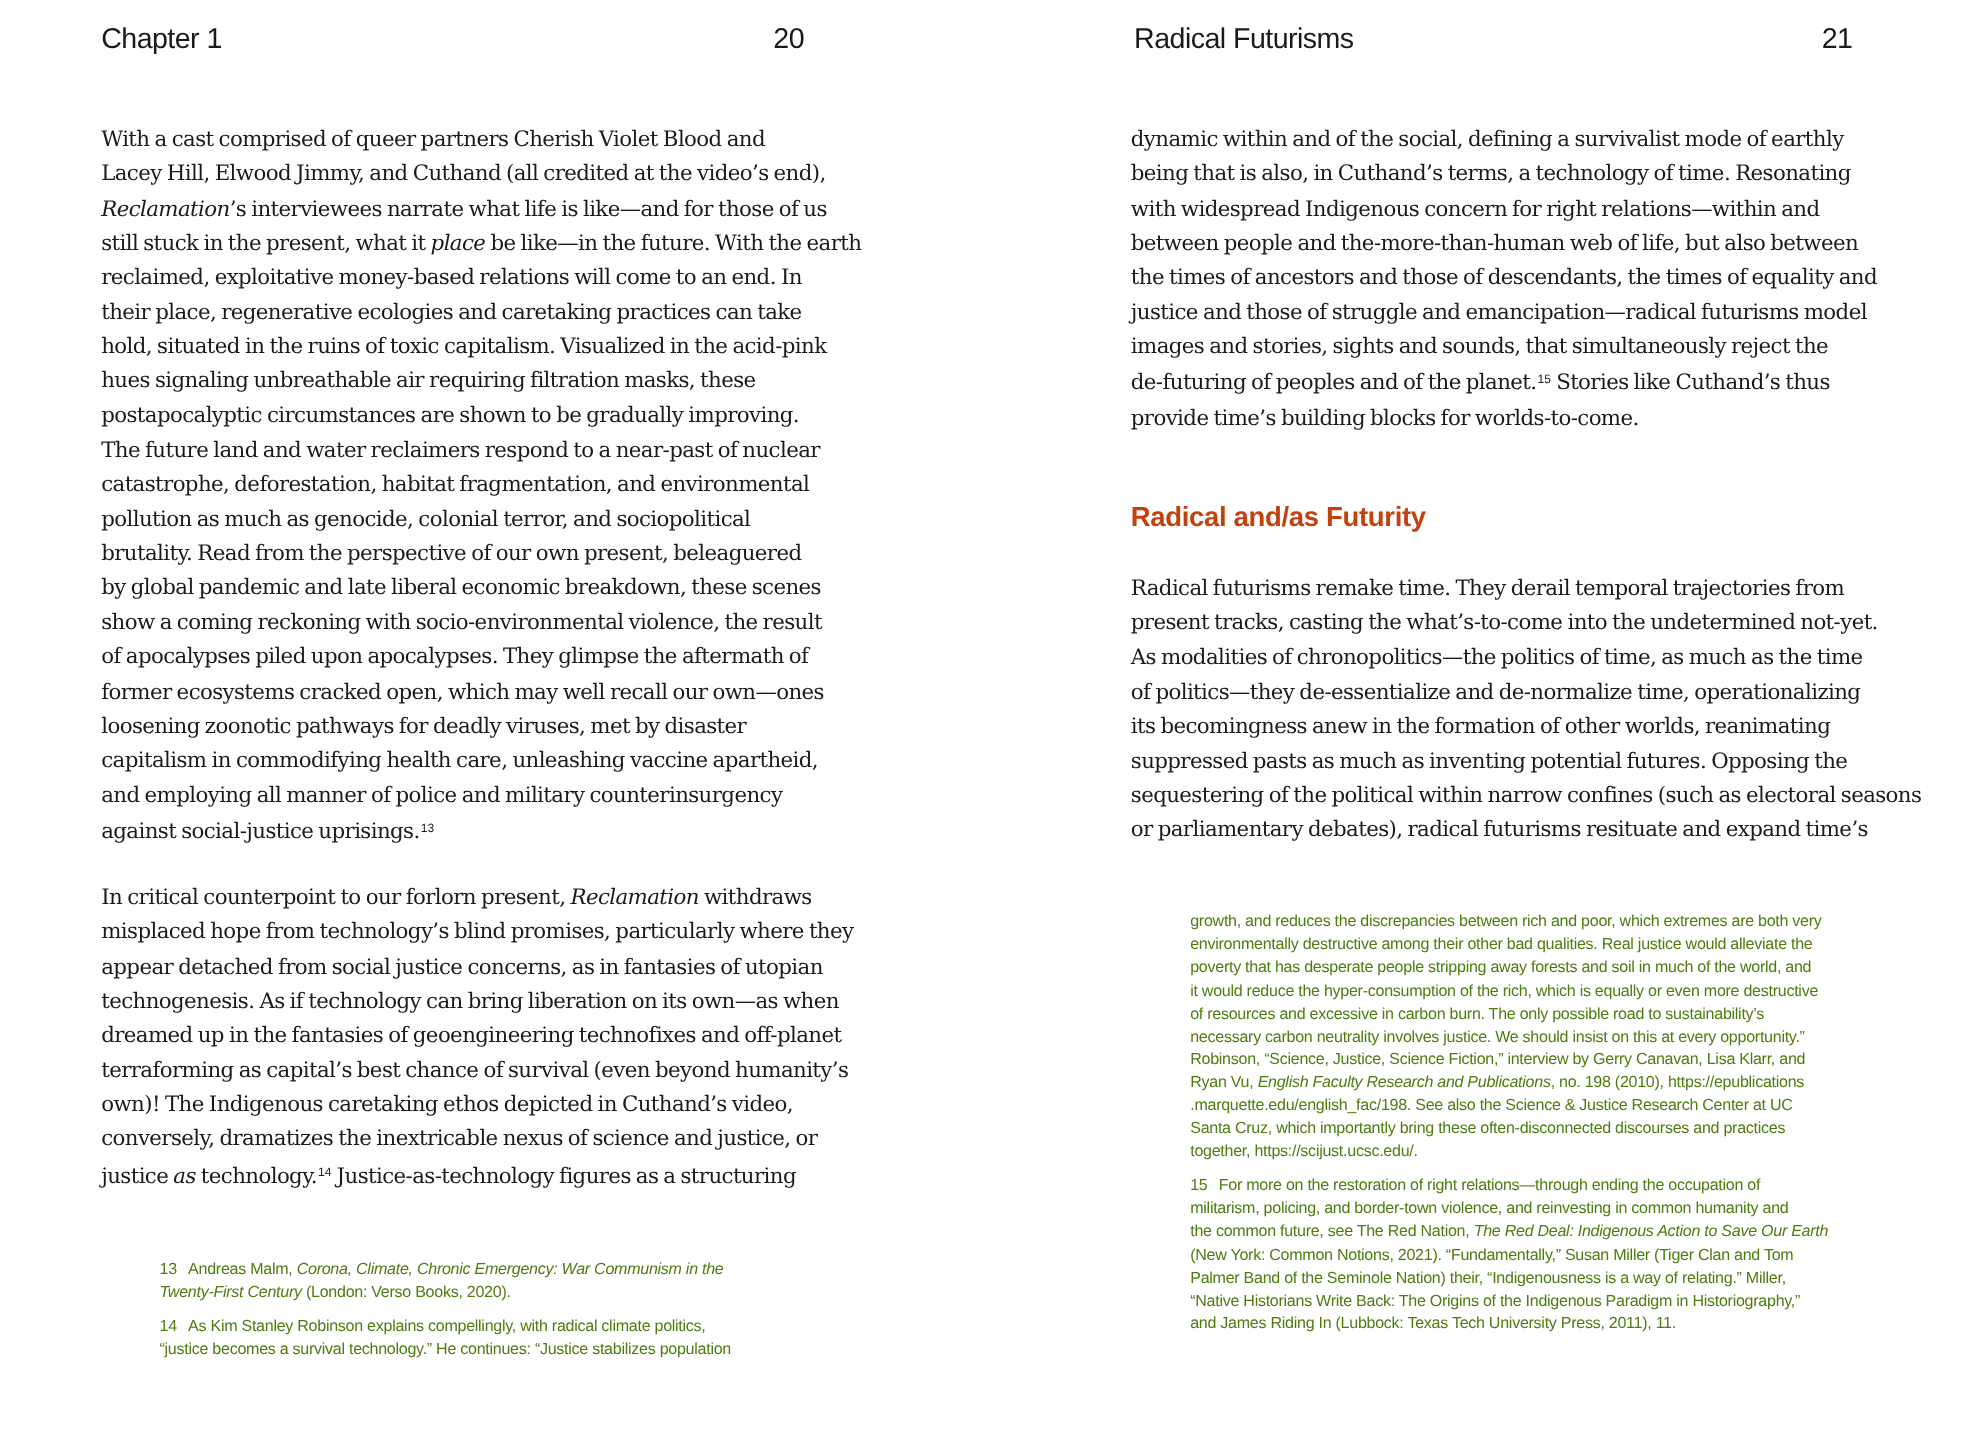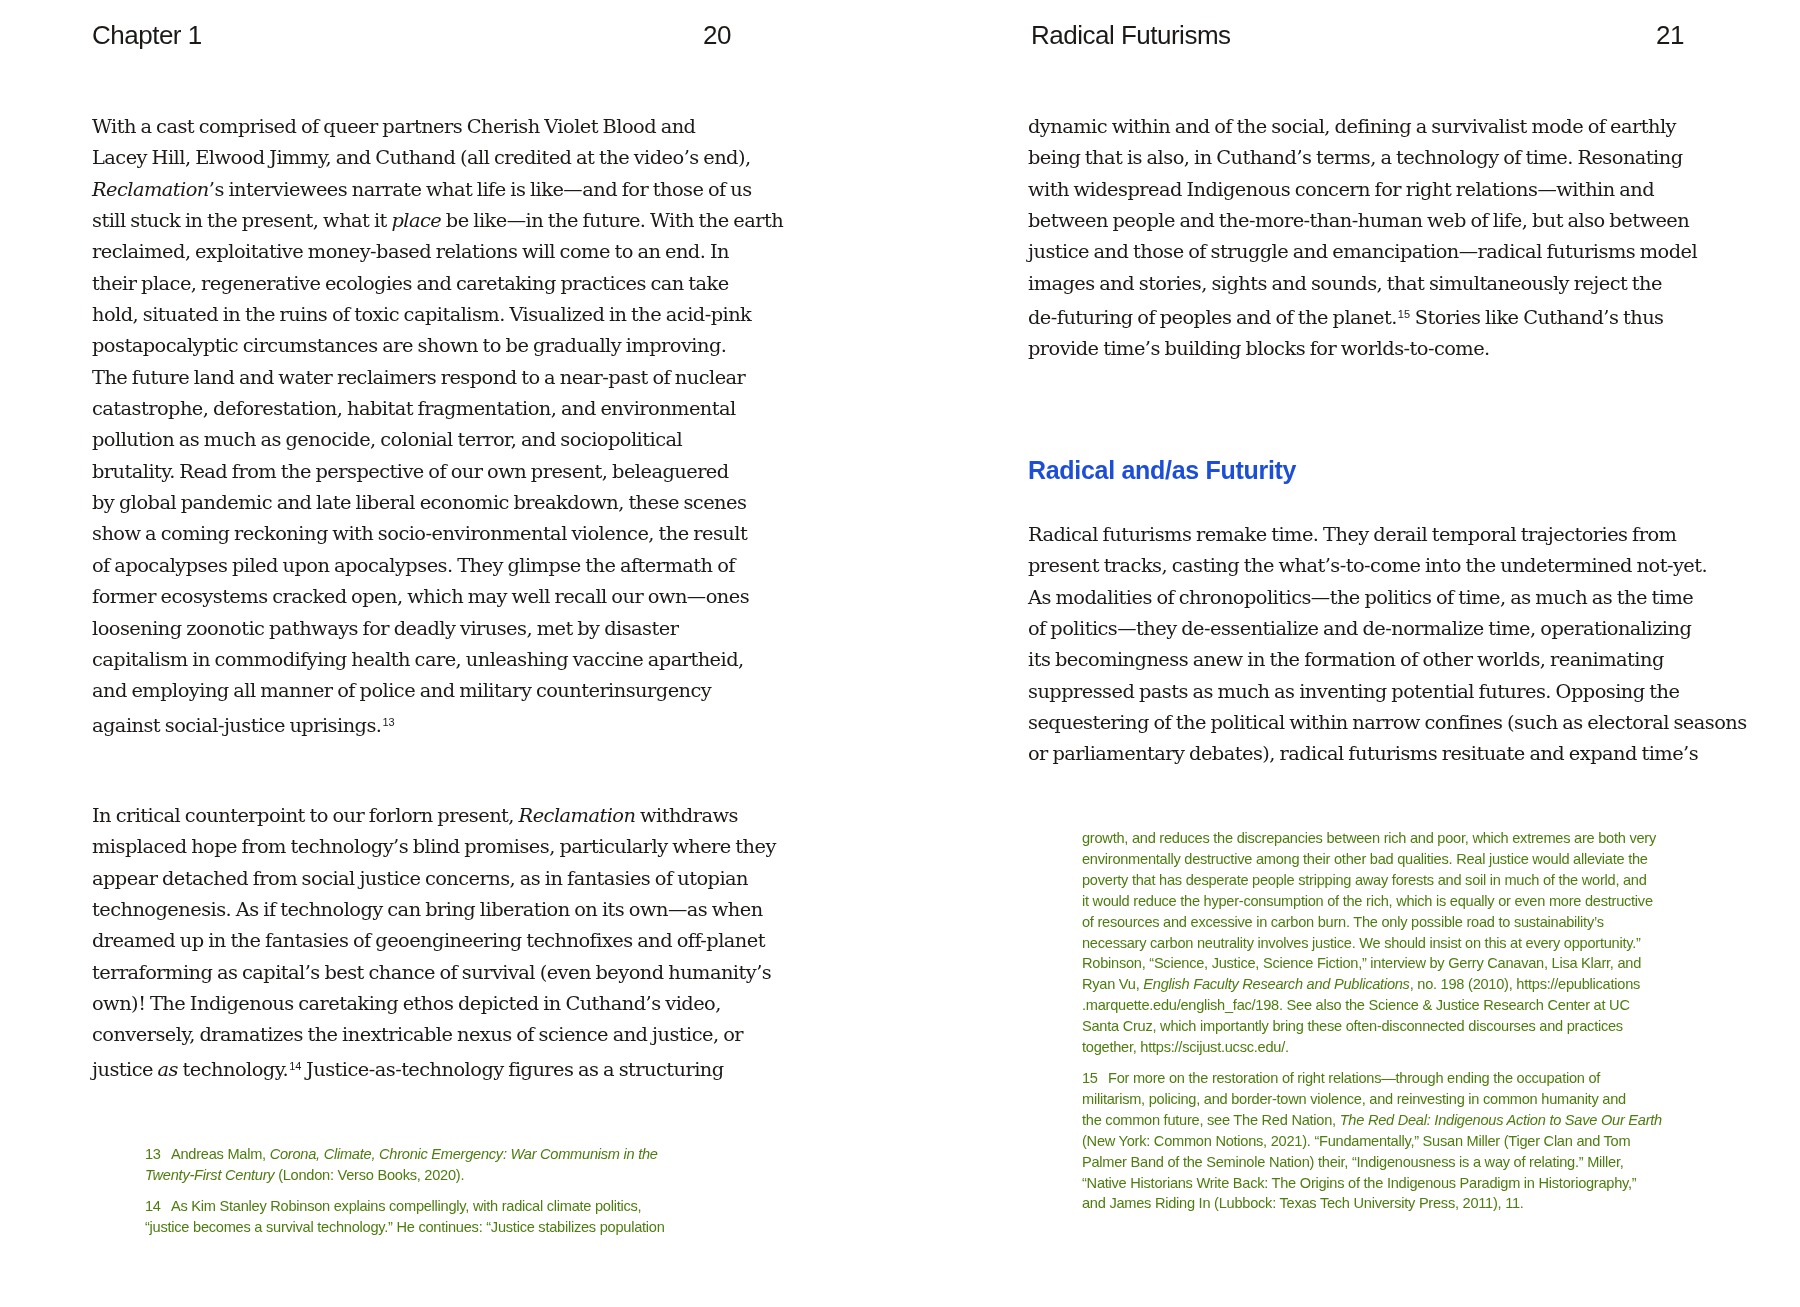--- a/index.html
+++ b/index.html
@@ -7,41 +7,42 @@
   .page { position:absolute; top:0; height:1307px; }
   .page.left { left:0; width:900px; }
   .page.right { left:900px; width:900px; }
   .runhead { position:absolute; top:20px; font-family:"Liberation Sans", sans-serif; font-size:26px; letter-spacing:-0.5px; color:#1c1917; }
   .runhead.title { }
   .runhead.num { text-align:center; }
   .body { position:absolute; font-family:"DejaVu Serif", serif; font-size:19.4px; line-height:31.35px; letter-spacing:-0.55px; word-spacing:-1px; color:#1c1917; }
   .body .line { display:block; white-space:nowrap; }
   .body i { font-style:italic; }
   sup.fn { font-family:"Liberation Sans", sans-serif; font-size:11px; vertical-align:6px; letter-spacing:0; margin-left:1px; }
-  .heading { position:absolute; font-family:"Liberation Sans", sans-serif; font-weight:bold; font-size:25px; letter-spacing:-0.3px; color:#1d4ed8; }
+  .heading { position:absolute; font-family:"Liberation Sans", sans-serif; font-weight:bold; font-size:25px; letter-spacing:-0.3px; color:#c2410c; }
   .notes { position:absolute; font-family:"Liberation Sans", sans-serif; font-size:14.6px; line-height:20.9px; letter-spacing:-0.25px; color:#4d7c0f; }
   .notes .note { margin:0 0 10px 0; }
   .notes .line { display:block; white-space:nowrap; }
   .notes .num { display:inline-block; width:26px; }
 </style>
 </head>
 <body>
 
 <div class="page left">
   <div class="runhead title" style="left:92px;">Chapter 1</div>
   <div class="runhead num" style="left:667px; width:100px;">20</div>
 
   <div class="body" id="left-p1" style="left:92px; top:111px;">
       <span class="line">With a cast comprised of queer partners Cherish Violet Blood and</span>
       <span class="line">Lacey Hill, Elwood Jimmy, and Cuthand (all credited at the video’s end),</span>
       <span class="line"><i>Reclamation</i>’s interviewees narrate what life is like—and for those of us</span>
       <span class="line">still stuck in the present, what it <i>place</i> be like—in the future. With the earth</span>
       <span class="line">reclaimed, exploitative money-based relations will come to an end. In</span>
       <span class="line">their place, regenerative ecologies and caretaking practices can take</span>
       <span class="line">hold, situated in the ruins of toxic capitalism. Visualized in the acid-pink</span>
+      <span class="line">hues signaling unbreathable air requiring filtration masks, these</span>
       <span class="line">postapocalyptic circumstances are shown to be gradually improving.</span>
       <span class="line">The future land and water reclaimers respond to a near-past of nuclear</span>
       <span class="line">catastrophe, deforestation, habitat fragmentation, and environmental</span>
       <span class="line">pollution as much as genocide, colonial terror, and sociopolitical</span>
       <span class="line">brutality. Read from the perspective of our own present, beleaguered</span>
       <span class="line">by global pandemic and late liberal economic breakdown, these scenes</span>
       <span class="line">show a coming reckoning with socio-environmental violence, the result</span>
       <span class="line">of apocalypses piled upon apocalypses. They glimpse the aftermath of</span>
       <span class="line">former ecosystems cracked open, which may well recall our own—ones</span>
       <span class="line">loosening zoonotic pathways for deadly viruses, met by disaster</span>
@@ -75,20 +76,21 @@
 
 <div class="page right">
   <div class="runhead title" style="left:131px;">Radical Futurisms</div>
   <div class="runhead num" style="left:720px; width:100px;">21</div>
 
   <div class="body" id="right-p1" style="left:128px; top:111px;">
       <span class="line">dynamic within and of the social, defining a survivalist mode of earthly</span>
       <span class="line">being that is also, in Cuthand’s terms, a technology of time. Resonating</span>
       <span class="line">with widespread Indigenous concern for right relations—within and</span>
       <span class="line">between people and the-more-than-human web of life, but also between</span>
+      <span class="line">the times of ancestors and those of descendants, the times of equality and</span>
       <span class="line">justice and those of struggle and emancipation—radical futurisms model</span>
       <span class="line">images and stories, sights and sounds, that simultaneously reject the</span>
       <span class="line">de-futuring of peoples and of the planet.<sup class="fn">15</sup> Stories like Cuthand’s thus</span>
       <span class="line">provide time’s building blocks for worlds-to-come.</span>
     </div>
 
   <div class="heading" style="left:128px; top:456px;">Radical and/as Futurity</div>
 
   <div class="body" id="right-p2" style="left:128px; top:519px;">
       <span class="line">Radical futurisms remake time. They derail temporal trajectories from</span>

